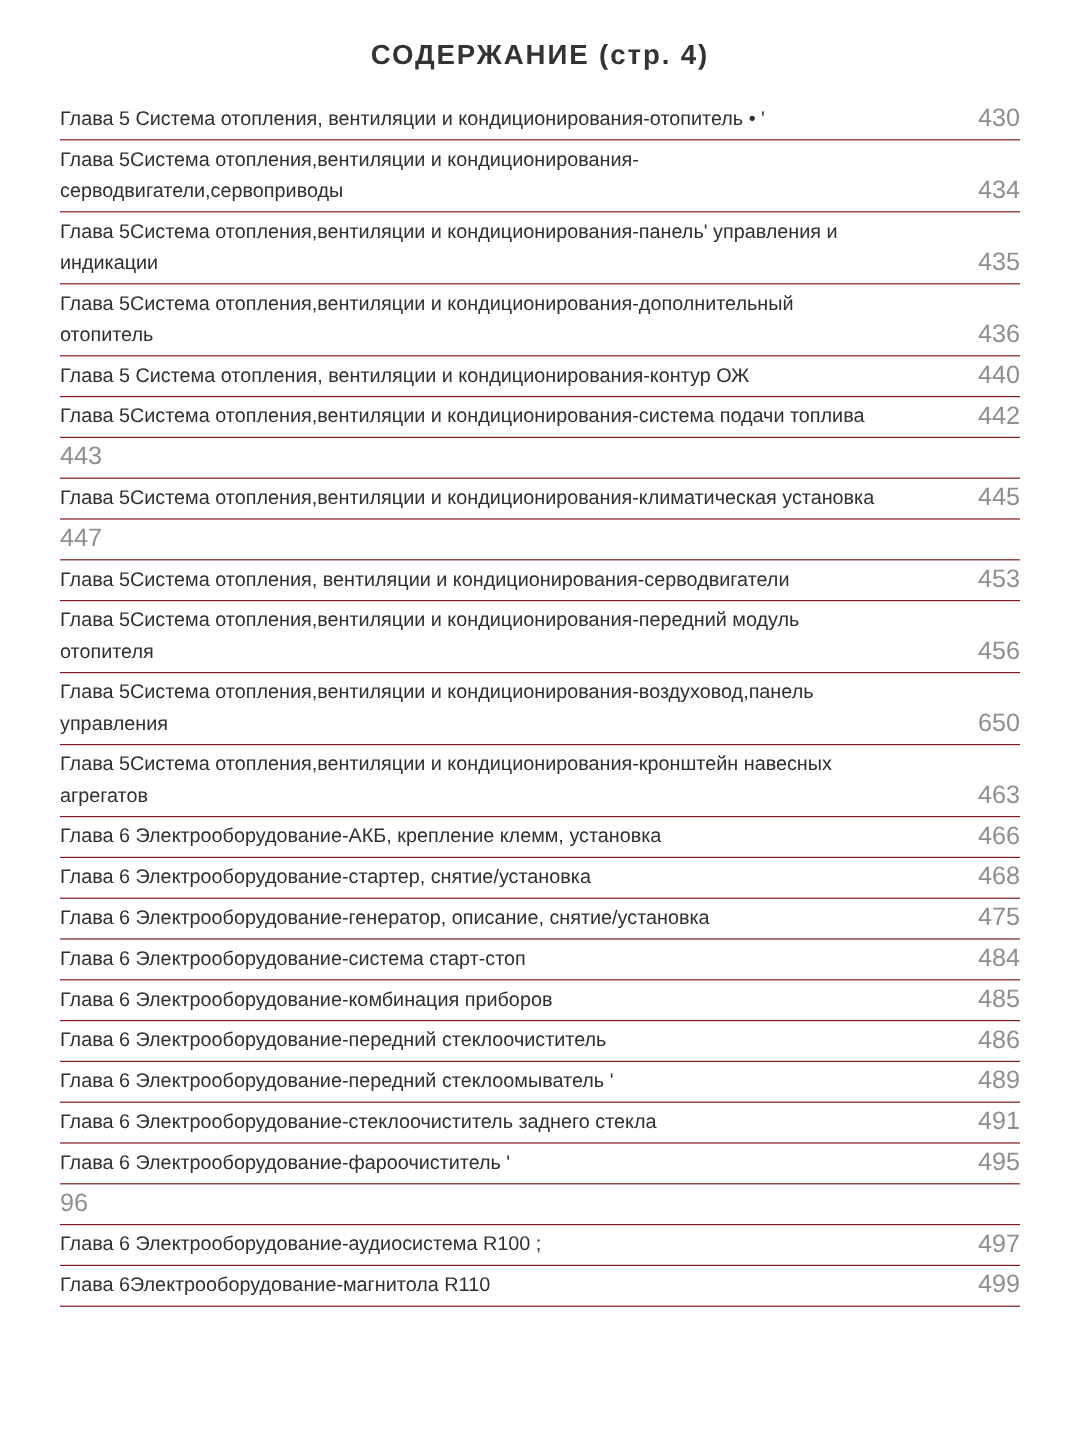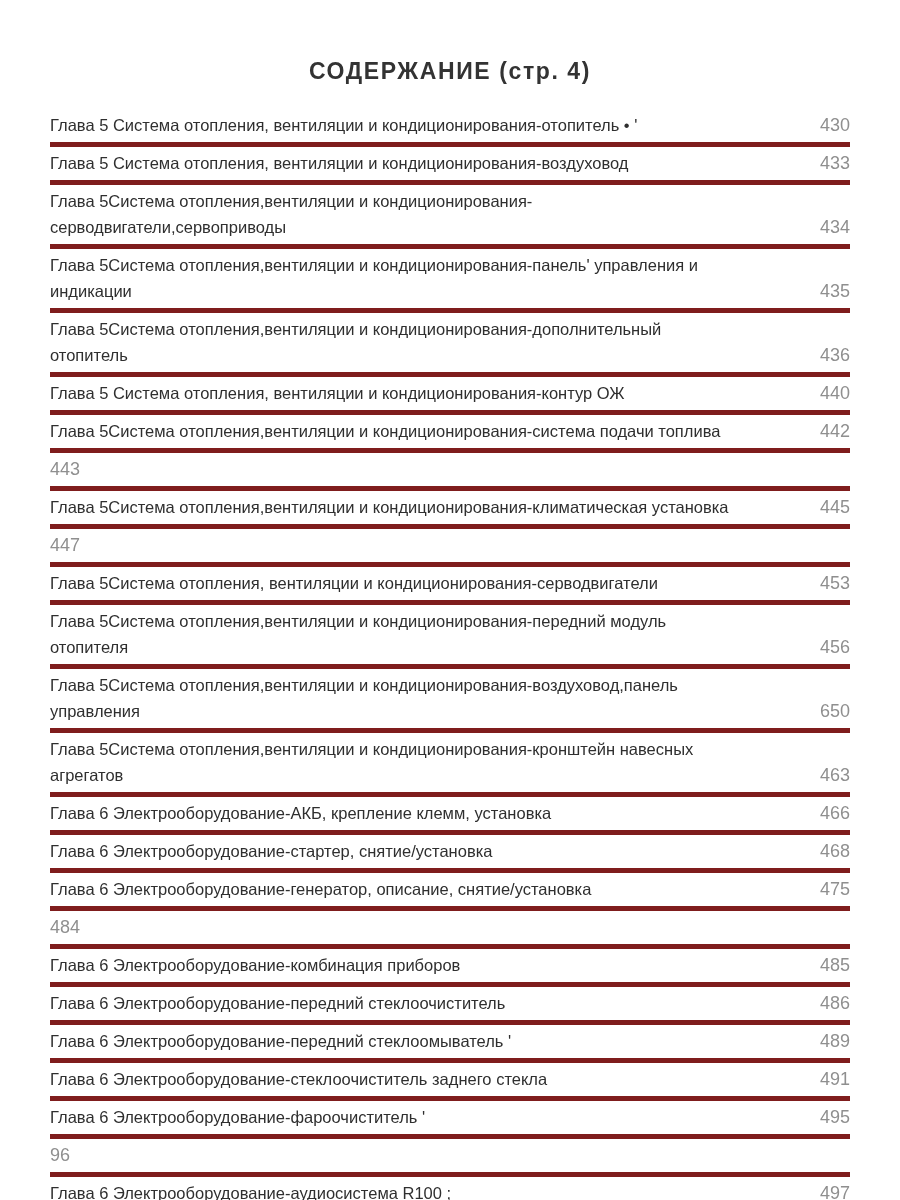--- a/index.html
+++ b/index.html
@@ -13,69 +13,65 @@
     overflow: hidden;
     font-family: "Liberation Sans", "DejaVu Sans", sans-serif;
     -webkit-font-smoothing: antialiased;
   }
   .page {
     padding: 0 50px;
     box-sizing: border-box;
     width: 900px;
   }
   .page-title {
-    margin-top: 58px;
+    margin-top: 32px;
     text-align: center;
     font-size: 23px;
     font-weight: bold;
     letter-spacing: 1.6px;
     color: #333333;
   }
   .toc {
     margin-top: 24px;
   }
   .toc-row {
     display: flex;
     justify-content: space-between;
     align-items: flex-end;
     gap: 16px;
     padding: 3px 0 4px;
-    border-bottom: 5px solid #7f1d1d;
+    border-bottom: 1px solid #7f1d1d;
   }
   .toc-row-title {
     font-size: 16.5px;
     line-height: 26px;
     color: #2f2f2f;
     white-space: pre-line;
   }
   .toc-row-page {
-    font-size: 18px;
+    font-size: 21px;
     line-height: 26px;
     color: #8f8f8f;
     flex-shrink: 0;
     text-align: right;
   }
 </style>
 </head>
 <body>
 
 <div class="page">
 
   <h1 class="page-title">СОДЕРЖАНИЕ (стр. 4)</h1>
 
   <div class="toc">
   <div class="toc-row">
     <span class="toc-row-title">Глава 5 Система отопления, вентиляции и кондиционирования-отопитель • '</span>
     <span class="toc-row-page">430</span>
   </div>
 
-  <div class="toc-row">
-    <span class="toc-row-title">Глава 5 Система отопления, вентиляции и кондиционирования-воздуховод</span>
-    <span class="toc-row-page">433</span>
-  </div>
 
   <div class="toc-row">
     <span class="toc-row-title">Глава 5Система отопления,вентиляции и кондиционирования-
 серводвигатели,сервоприводы</span>
     <span class="toc-row-page">434</span>
   </div>
 
   <div class="toc-row">
     <span class="toc-row-title">Глава 5Система отопления,вентиляции и кондиционирования-панель' управления и
 индикации</span>
@@ -144,20 +140,21 @@
     <span class="toc-row-title">Глава 6 Электрооборудование-стартер, снятие/установка</span>
     <span class="toc-row-page">468</span>
   </div>
 
   <div class="toc-row">
     <span class="toc-row-title">Глава 6 Электрооборудование-генератор, описание, снятие/установка</span>
     <span class="toc-row-page">475</span>
   </div>
 
   <div class="toc-row">
+    <span class="toc-row-title">Глава 6 Электрооборудование-система старт-стоп</span>
     <span class="toc-row-page">484</span>
   </div>
 
   <div class="toc-row">
     <span class="toc-row-title">Глава 6 Электрооборудование-комбинация приборов</span>
     <span class="toc-row-page">485</span>
   </div>
 
   <div class="toc-row">
     <span class="toc-row-title">Глава 6 Электрооборудование-передний стеклоочиститель</span>

